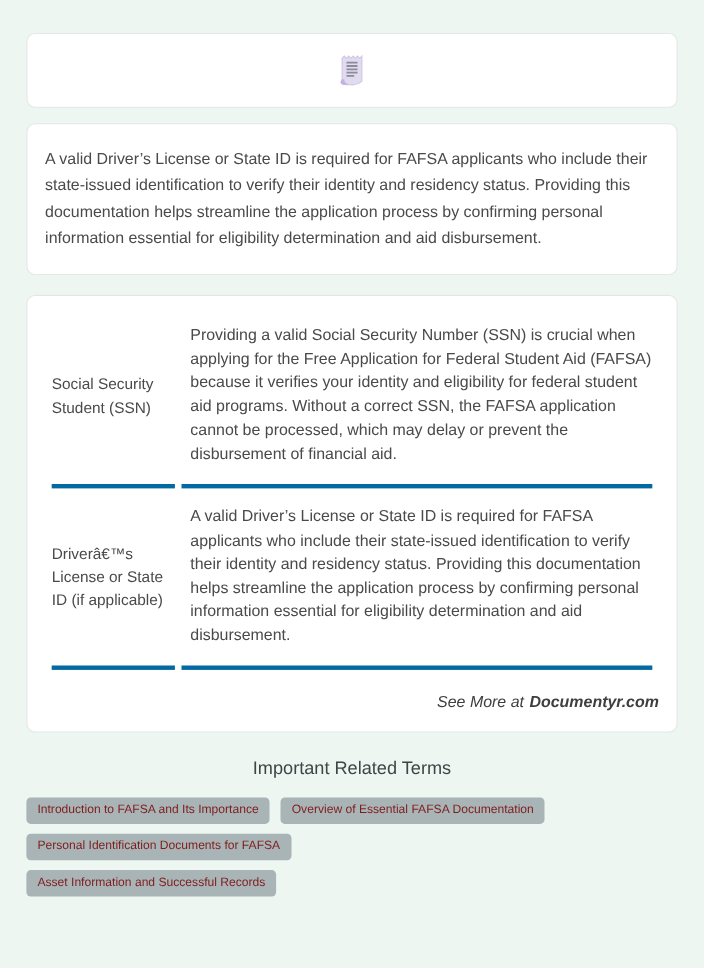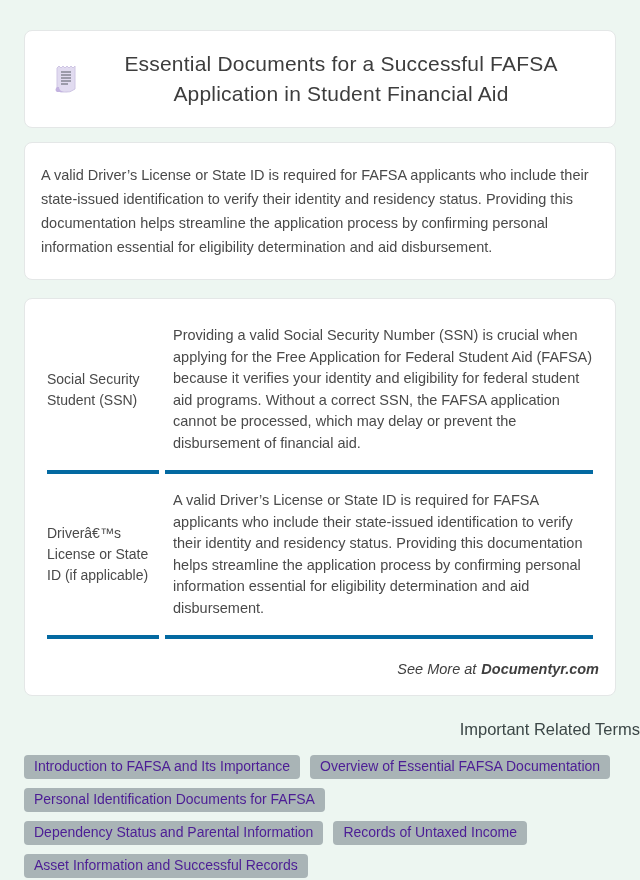--- a/index.html
+++ b/index.html
@@ -72,36 +72,36 @@
     text-align: right;
     font-style: italic;
     font-size: 14.5px;
     color: #3f3f3f;
   }
   .see-more .prefix { margin-right: 5px; }
   .see-more .site { font-weight: bold; }
   
   .related-heading {
     margin-top: 24px;
-    text-align: right;
+    text-align: center;
     font-size: 16.5px;
     font-weight: 400;
     color: #3c4747;
   }
   .pills {
     margin: 16px 24px 0 24px;
     display: flex;
     flex-direction: column;
     gap: 9px;
   }
   .pill-row { display: flex; gap: 10px; }
   .pill {
     background: #a9b4b6;
-    color: #4c1d95;
-    font-size: 14px;
+    color: #7f1d1d;
+    font-size: 11px;
     line-height: 13px;
     padding: 5px 10px 6px 10px;
     border-radius: 4px;
     white-space: nowrap;
     cursor: pointer;
   }
 </style>
 </head>
 <body>
 
@@ -112,21 +112,20 @@
       <g stroke="#8b8b99" stroke-width="1.6">
         <line x1="8" y1="8" x2="18" y2="8"></line>
         <line x1="8" y1="11" x2="18" y2="11"></line>
         <line x1="8" y1="14" x2="18" y2="14"></line>
         <line x1="8" y1="17" x2="18" y2="17"></line>
         <line x1="8" y1="20" x2="15" y2="20"></line>
       </g>
       <path d="M4 23 Q1 26 4 28 L11 28 Q6 27 6 23 Z" fill="#c3b3e0"></path>
     </svg>
   </span>
-  <h1 class="page-title">Essential Documents for a Successful FAFSA Application in Student Financial Aid</h1>
 </div>
 
 <div class="card intro-card">
   <p class="intro-text">A valid Driver’s License or State ID is required for FAFSA applicants who include their state-issued identification to verify their identity and residency status. Providing this documentation helps streamline the application process by confirming personal information essential for eligibility determination and aid disbursement.</p>
 </div>
 
 <div class="card table-card">
   <table class="terms-table">
     <tbody>
       <tr>
@@ -148,20 +147,16 @@
 
 <div class="pills">
   <div class="pill-row">
     <span class="pill">Introduction to FAFSA and Its Importance</span>
     <span class="pill">Overview of Essential FAFSA Documentation</span>
   </div>
   <div class="pill-row">
     <span class="pill">Personal Identification Documents for FAFSA</span>
   </div>
   <div class="pill-row">
-    <span class="pill">Dependency Status and Parental Information</span>
-    <span class="pill">Records of Untaxed Income</span>
-  </div>
-  <div class="pill-row">
     <span class="pill">Asset Information and Successful Records</span>
   </div>
 
 </div>
 
 </body></html>

